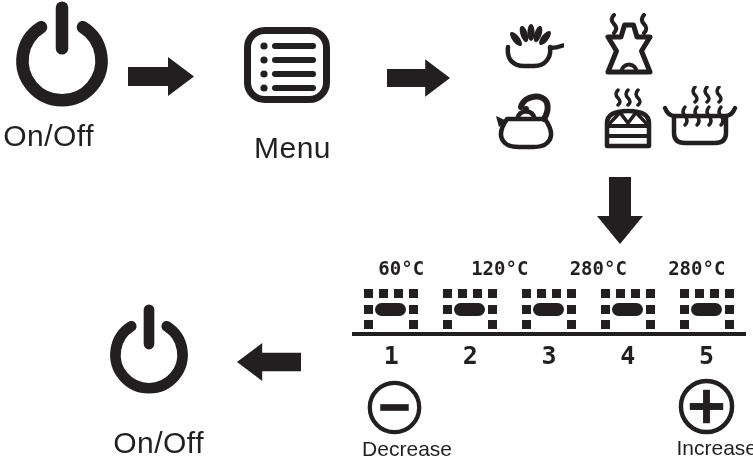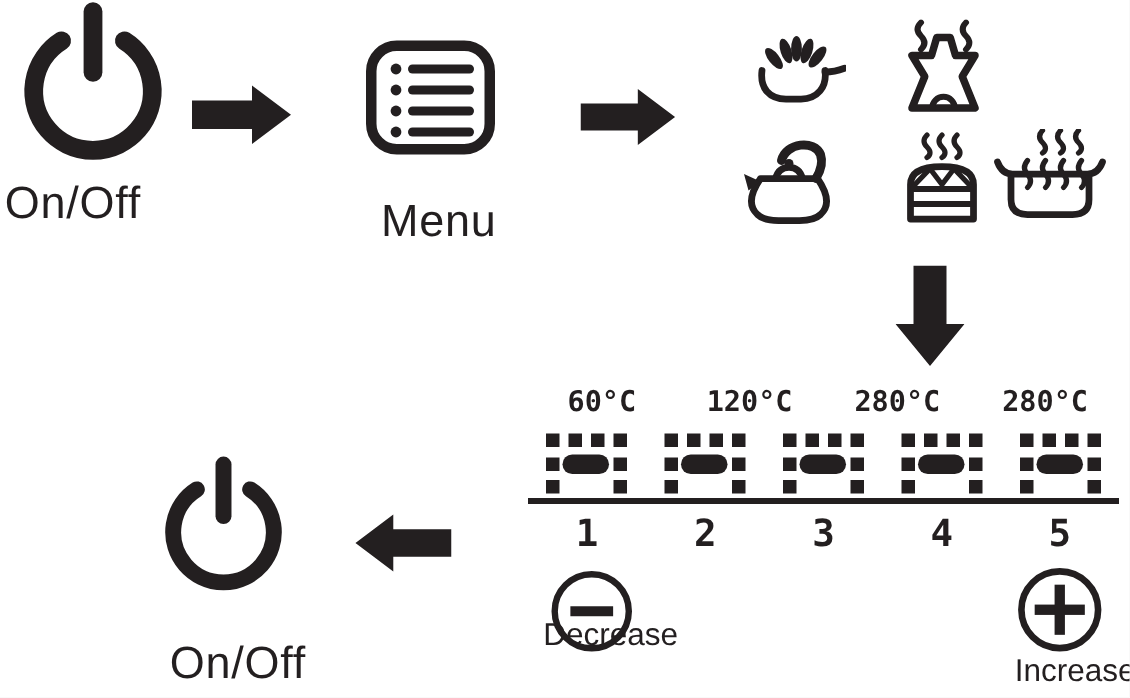--- a/index.html
+++ b/index.html
@@ -197,21 +197,21 @@
       <div>5</div>
     </div>
   </div>
 
   <div class="abs" style="left:366px; top:379px;">
     <svg width="57" height="57" viewBox="0 0 60 60">
       <circle cx="30" cy="30" r="26" fill="none" stroke="currentColor" stroke-width="4.5"></circle>
       <rect x="15" y="26.5" width="30" height="7" fill="currentColor"></rect>
     </svg>
   </div>
-  <div class="caption cap-sm" style="left:338px; top:412px; width:114px;">Decrease</div>
+  <div class="caption cap-sm" style="left:338px; top:437px; width:114px;">Decrease</div>
 
   <div class="abs" style="left:677px; top:377px;">
     <svg width="59" height="59" viewBox="0 0 60 60">
       <circle cx="30" cy="30" r="26" fill="none" stroke="currentColor" stroke-width="4.5"></circle>
       <rect x="13" y="26.5" width="34" height="7" fill="currentColor"></rect>
       <rect x="26.5" y="13" width="7" height="34" fill="currentColor"></rect>
     </svg>
   </div>
   <div class="caption cap-sm" style="left:657px; top:436px; width:100px;">Increase</div>
 

